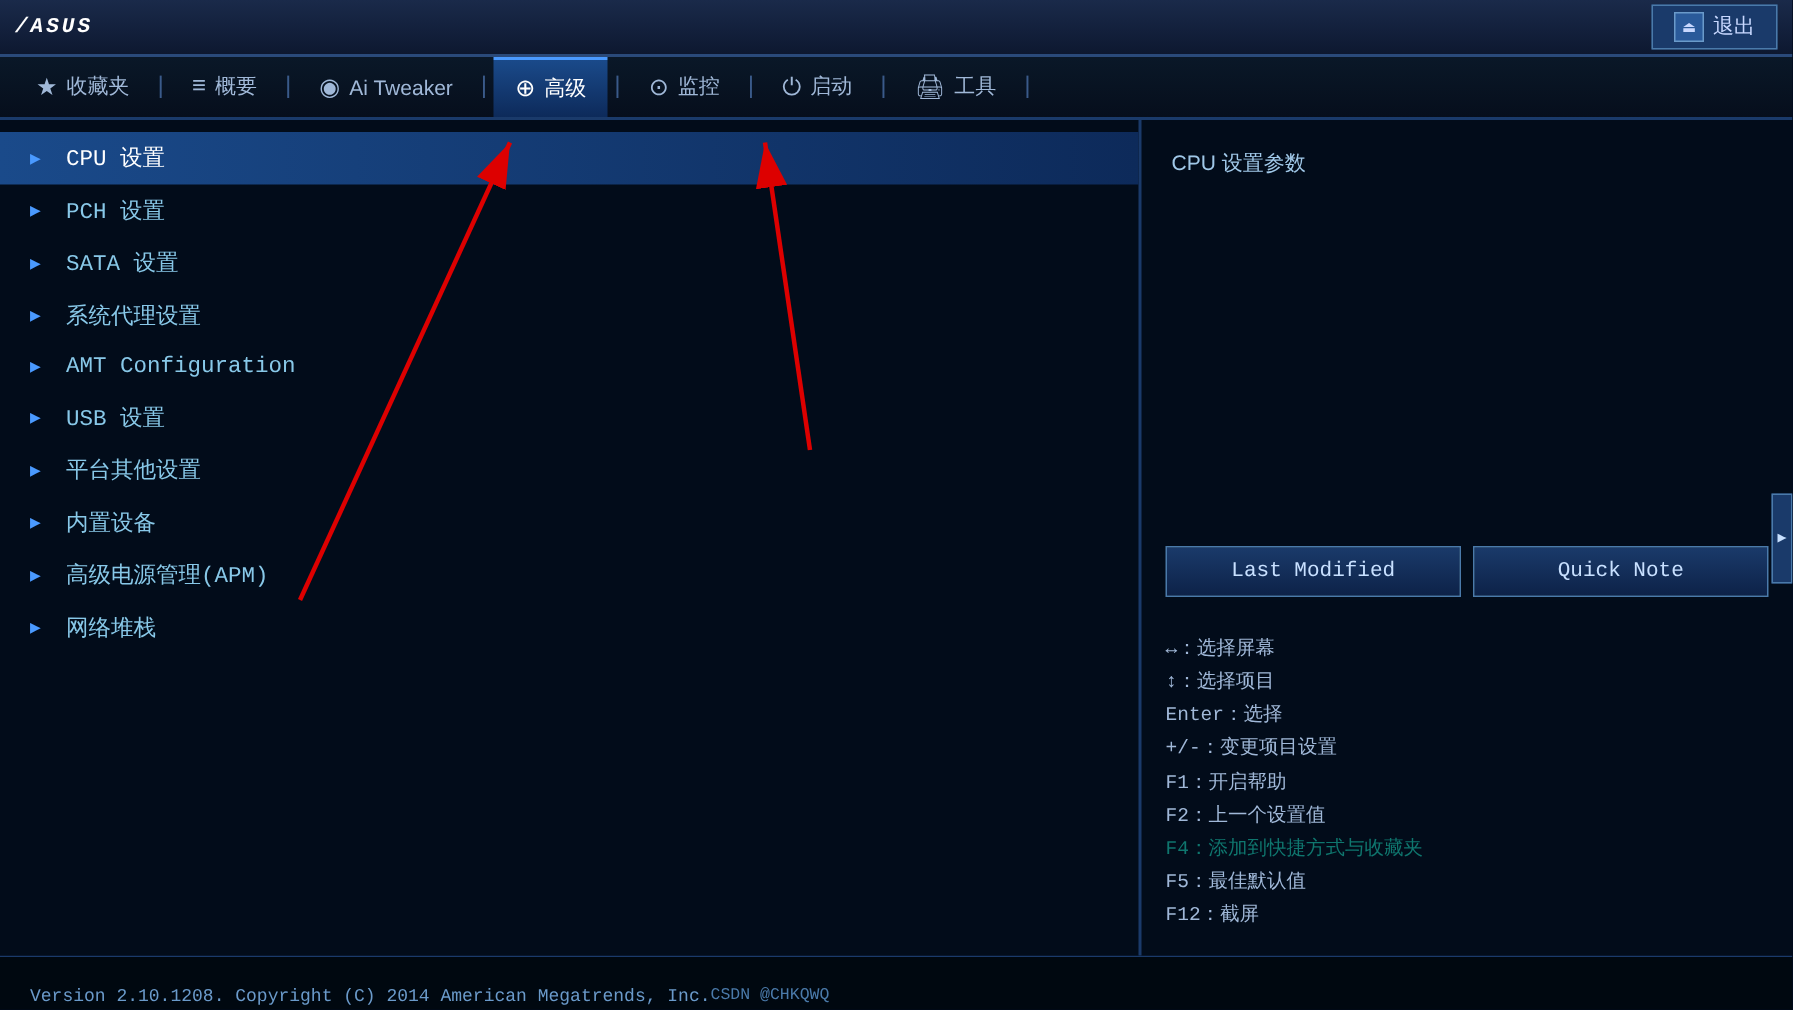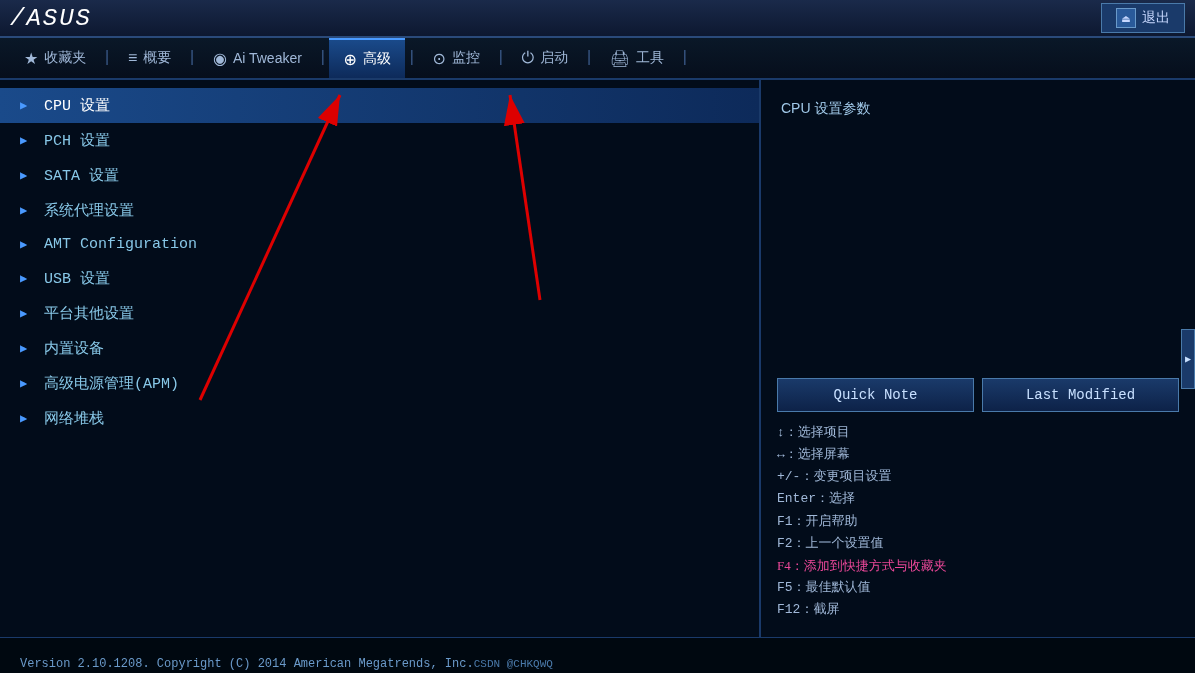--- a/index.html
+++ b/index.html
@@ -23,22 +23,22 @@
       height: 38px;
       padding: 0 10px;
     }
     .title-left {
       display: flex;
       align-items: center;
       gap: 12px;
     }
     .asus-logo {
       color: #ffffff;
-      font-weight: normal;
-      font-size: 24px;
+      font-weight: bold;
+      font-size: 14px;
       letter-spacing: 2px;
       font-style: italic;
     }
     .title-text {
       color: #c8d8ff;
       font-size: 16px;
       font-family: Arial, sans-serif;
     }
     .exit-btn {
       display: flex;
@@ -130,21 +130,21 @@
       display: inline-block;
       width: 14px;
     }
 
     
     .right-panel {
       flex: 1;
       padding: 16px;
       display: flex;
       flex-direction: column;
-      gap: 10px;
+      gap: 24px;
       border-left: 1px solid #1a3a6a;
     }
     .desc-area {
       flex: 1;
       color: #a0c8e8;
       font-size: 14px;
       font-family: Arial, sans-serif;
       padding: 4px;
     }
     .btn-row {
@@ -311,31 +311,31 @@
       <span class="menu-arrow">▶</span>
       <span>网络堆栈</span>
     </div>
   </div>
 
   <div class="right-panel">
     <div class="desc-area">
       <span>CPU 设置参数</span>
     </div>
     <div class="btn-row">
+      <button class="panel-btn">Last Modified</button>
       <button class="panel-btn">Quick Note</button>
-      <button class="panel-btn">Last Modified</button>
     </div>
     <div class="shortcut-list">
+      <div>↔：选择屏幕</div>
       <div>↕：选择项目</div>
-      <div>↔：选择屏幕</div>
+      <div>Enter：选择</div>
       <div>+/-：变更项目设置</div>
-      <div>Enter：选择</div>
       <div>F1：开启帮助</div>
       <div>F2：上一个设置值</div>
-      <div style="color:#ec4899;font-family:Liberation Serif, serif;">F4：添加到快捷方式与收藏夹</div>
+      <div style="color:#0f766e;">F4：添加到快捷方式与收藏夹</div>
       <div>F5：最佳默认值</div>
       <div>F12：截屏</div>
     </div>
   </div>
 
   <div class="side-tab" style="position:absolute; right:0; top:50%; transform:translateY(-50%);">▶</div>
 
   <svg class="arrow-overlay" viewBox="0 0 1195 557" xmlns="http://www.w3.org/2000/svg">
 
     <defs>

